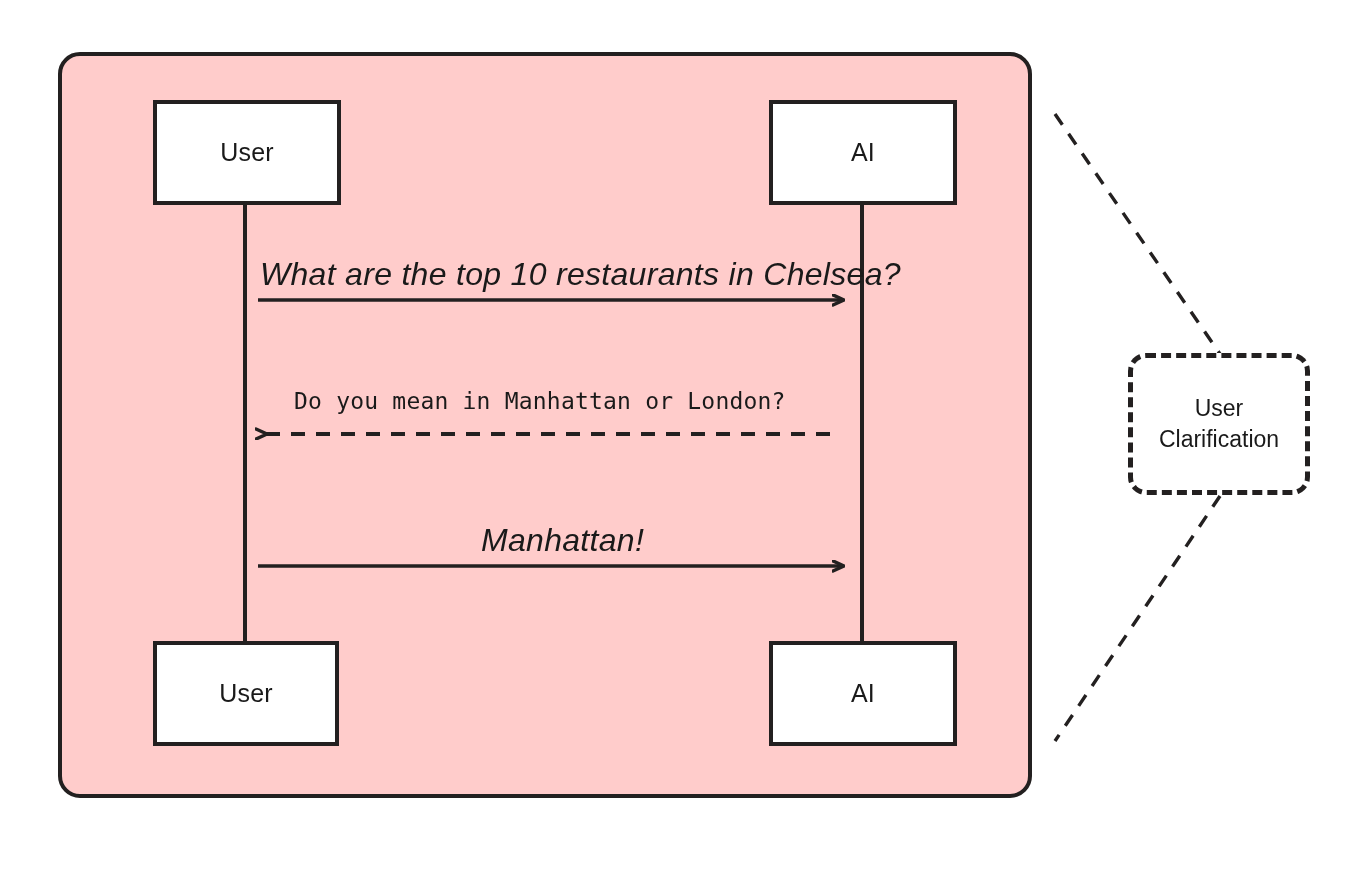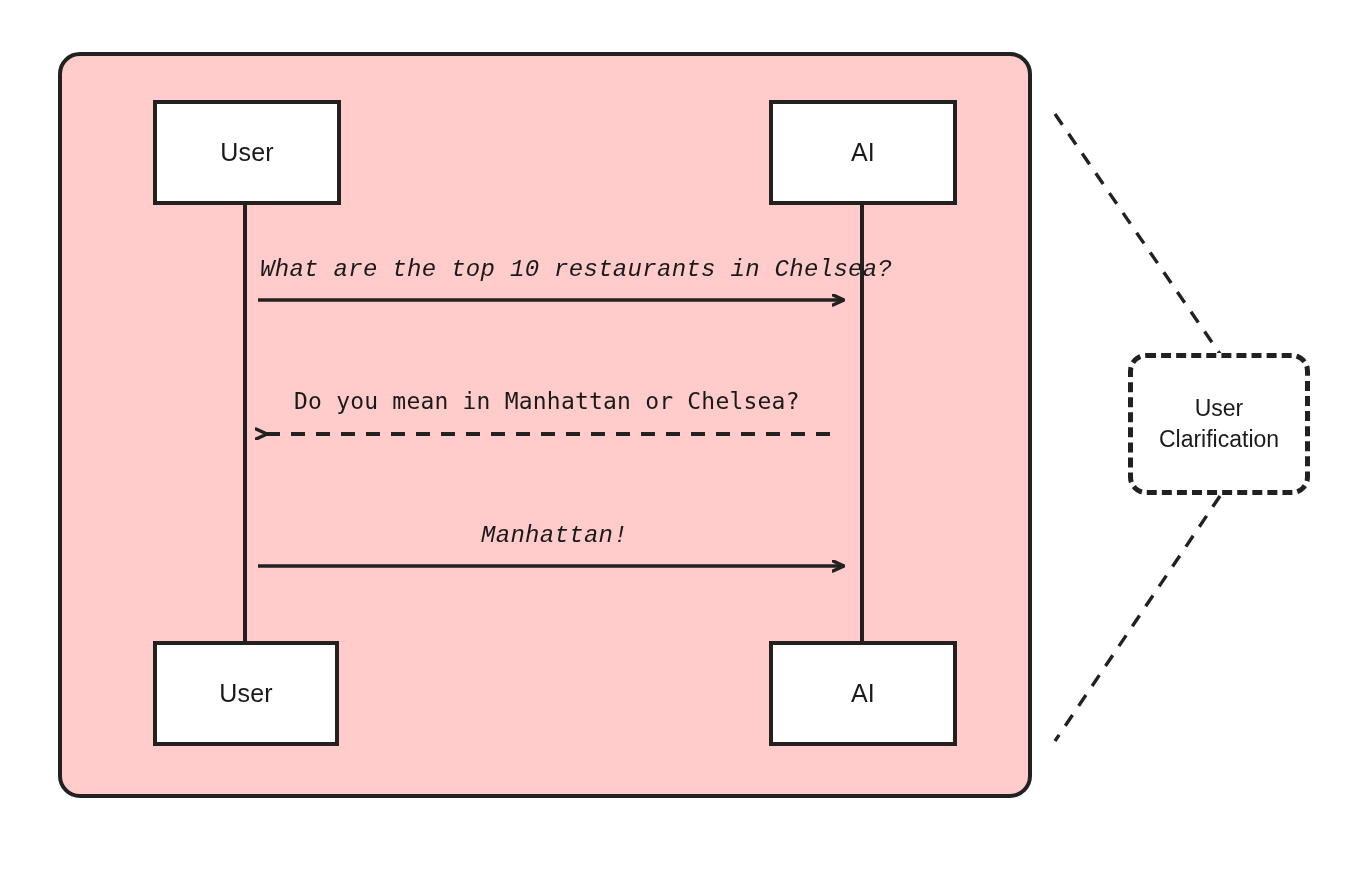--- a/index.html
+++ b/index.html
@@ -61,22 +61,22 @@
   .ll-user { left: 243px; top: 204px; height: 440px; }
   .ll-ai   { left: 860px; top: 204px; height: 440px; }
 
   
   .msg-label {
     position: absolute;
     color: #1a1a1a;
     white-space: nowrap;
   }
   .label-hand {
-    font-family: Liberation Mono, monospace;
-    font-size: 24px;
+    font-family: Liberation Sans, sans-serif;
+    font-size: 32px;
     font-style: italic;
     letter-spacing: 0.3px;
   }
   .label-mono {
     font-family: "DejaVu Sans Mono", monospace;
     font-size: 23px;
     letter-spacing: 0.2px;
   }
 
   .lbl-1 { left: 260px; top: 256px; }
@@ -155,21 +155,21 @@
     <line x1="830" y1="434" x2="266" y2="434" stroke="#232020" stroke-width="4" stroke-dasharray="14 11" marker-end="url(#arrowLeft)"></line>
 
     <line x1="258" y1="566" x2="843" y2="566" stroke="#232020" stroke-width="3.6" marker-end="url(#arrowRight)"></line>
 
     <line x1="1055" y1="114" x2="1220" y2="354" stroke="#232020" stroke-width="3.4" stroke-dasharray="13 11"></line>
     <line x1="1220" y1="496" x2="1055" y2="741" stroke="#232020" stroke-width="3.4" stroke-dasharray="13 11"></line>
   </svg>
 
   <div class="msg-label label-hand lbl-1">What are the top 10 restaurants in Chelsea?</div>
 
-  <div class="msg-label label-mono lbl-2">Do you mean in Manhattan or Chelsea?</div>
+  <div class="msg-label label-mono lbl-2">Do you mean in Manhattan or London?</div>
 
   <div class="msg-label label-hand lbl-3">Manhattan!</div>
 
   <div class="callout">
     <span>User</span>
     <span>Clarification</span>
   </div>
 
 </div>
 

